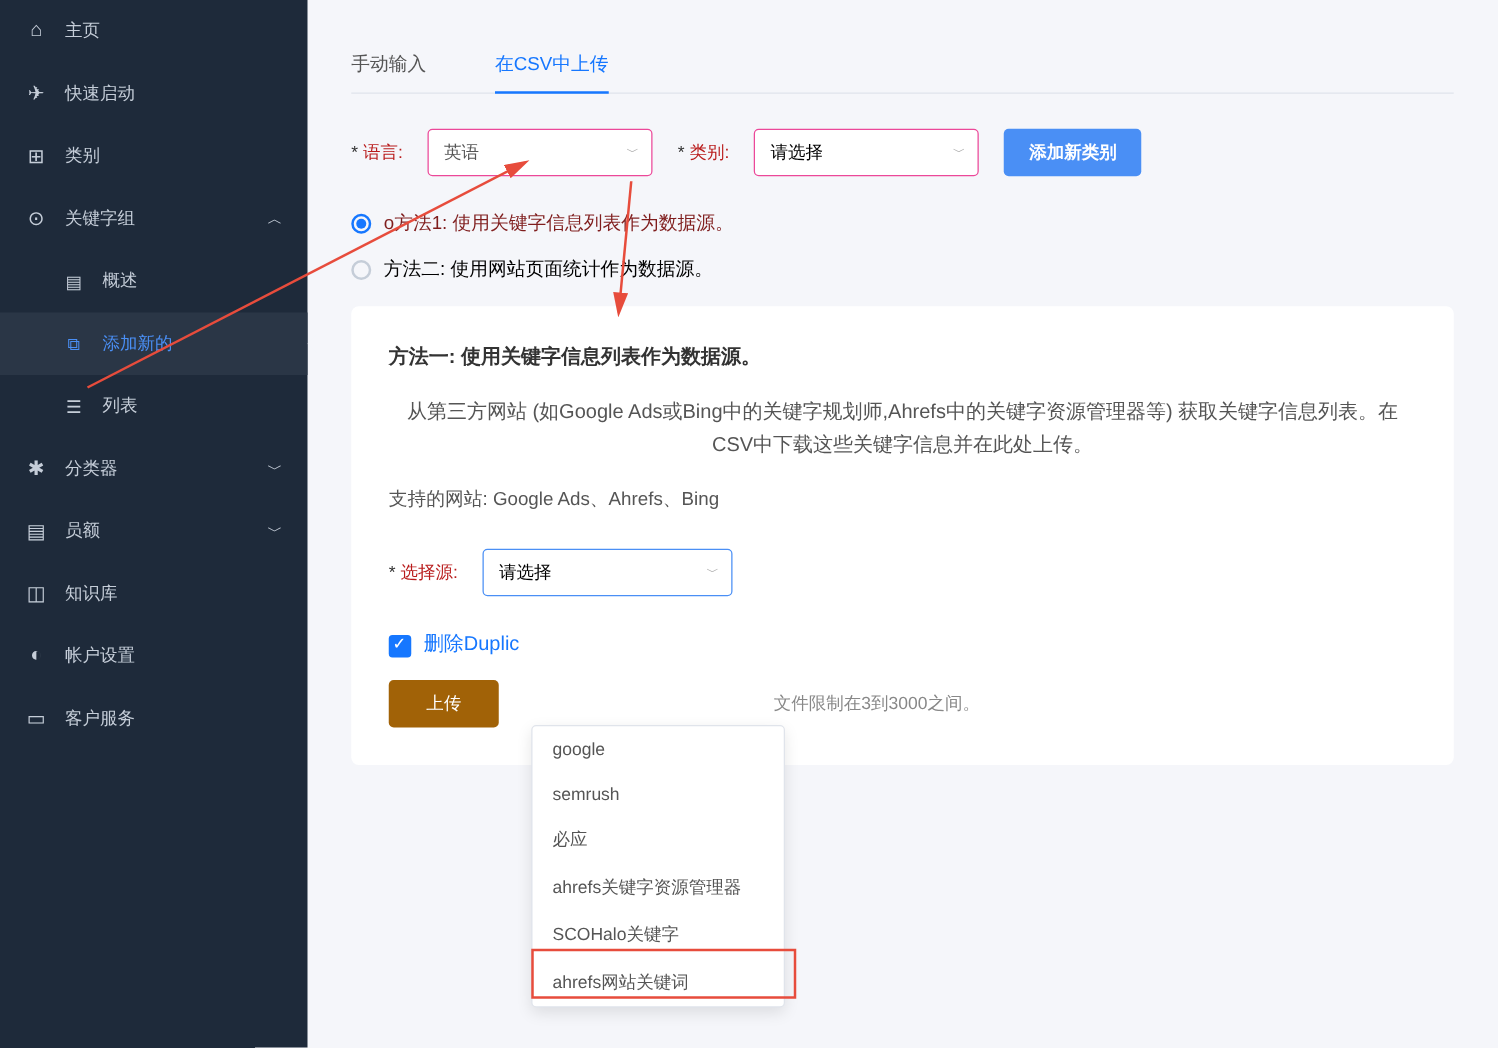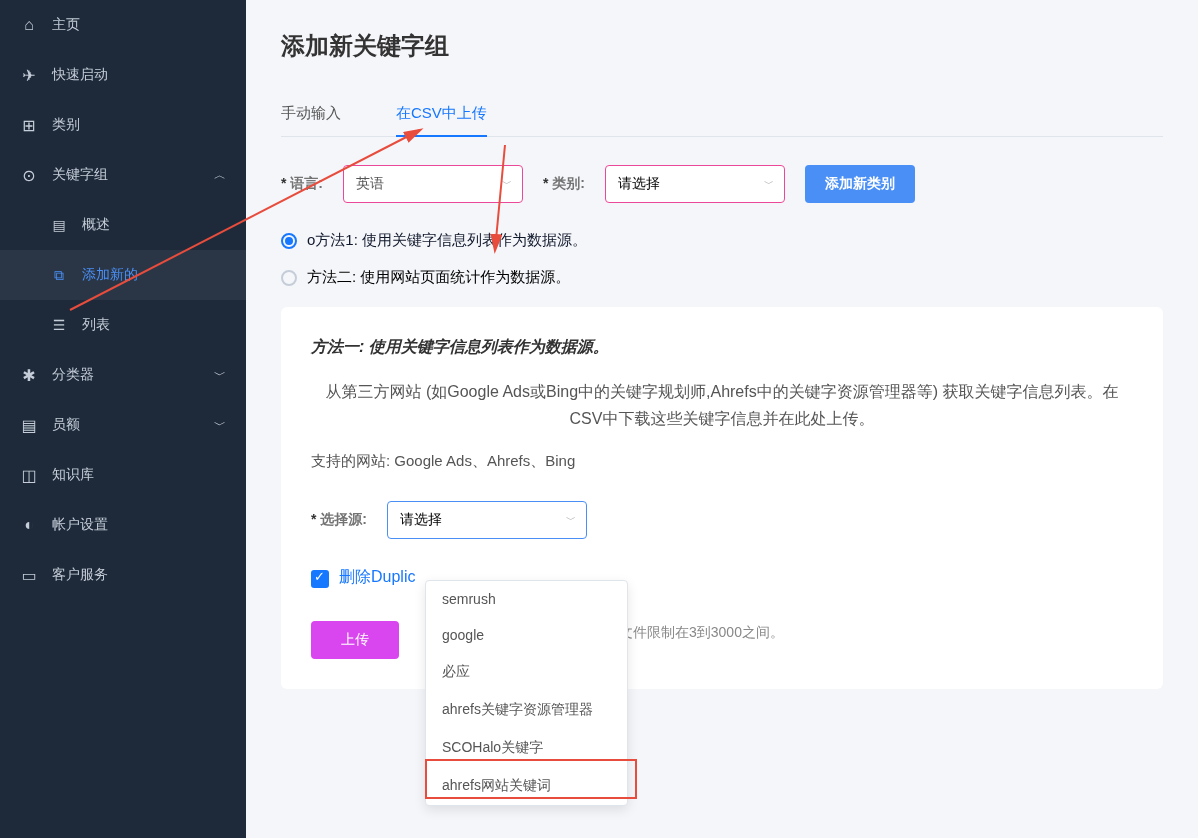--- a/index.html
+++ b/index.html
@@ -15,45 +15,45 @@
     .sub-item.active::after { content: ''; position: absolute; right: -8px; top: 50%; transform: translateY(-50%); width: 0; height: 0; border-top: 8px solid transparent; border-bottom: 8px solid transparent; border-right: 8px solid #f5f6fa; }
     
     .main { position: absolute; left: 246px; top: 0; right: 0; height: 838px; padding: 30px 35px; }
     .page-title { font-size: 24px; font-weight: 600; color: #333; margin-bottom: 30px; }
     
     .tabs { display: flex; border-bottom: 1px solid #e0e4eb; margin-bottom: 28px; }
     .tab { padding: 12px 0; margin-right: 55px; cursor: pointer; font-size: 15px; color: #555; }
     .tab.active { color: #1677ff; border-bottom: 2px solid #1677ff; margin-bottom: -1px; }
     
     .form-row { display: flex; align-items: center; gap: 20px; margin-bottom: 28px; }
-    .form-label { font-size: 14px; color: #737373; font-weight: bold; }
+    .form-label { font-size: 14px; color: #b91c1c; }
     .form-label::before { content: '* '; color: #333; }
     .select-field { position: relative; background: #fff; border: 1px solid #ec4899; border-radius: 4px; padding: 9px 32px 9px 12px; font-size: 14px; min-width: 180px; cursor: pointer; color: #555; }
     .select-field.highlight { border-color: #4a8ff5; }
     .select-placeholder { color: #000000; }
     .select-arrow { position: absolute; right: 10px; top: 50%; transform: translateY(-50%); color: #aaa; font-size: 10px; }
     .btn-blue { background: #4a8ff5; color: #fff; border: none; padding: 10px 20px; border-radius: 4px; font-size: 14px; cursor: pointer; font-weight: bold; }
     
     .radio-row { display: flex; align-items: center; margin-bottom: 18px; font-size: 15px; }
     .radio { width: 16px; height: 16px; border: 2px solid #c5cdd8; border-radius: 50%; margin-right: 10px; position: relative; }
     .radio.checked { border-color: #1677ff; }
     .radio.checked::after { content: ''; position: absolute; left: 2px; top: 2px; width: 8px; height: 8px; border-radius: 50%; background: #1677ff; }
-    .radio-label-blue { color: #0f172a; font-weight: 500; }
+    .radio-label-blue { color: #7f1d1d; font-weight: 500; }
     
     .panel { background: #fff; border-radius: 6px; padding: 30px; margin-top: 20px; }
-    .panel-title { font-size: 16px; font-weight: 600; color: #333; margin-bottom: 20px; font-style: italic; }
+    .panel-title { font-size: 16px; font-weight: 600; color: #333; margin-bottom: 20px; }
     .panel-desc { font-size: 16px; color: #555; line-height: 1.7; margin-bottom: 20px; text-align: center; }
     .panel-sub { font-size: 15px; color: #555; margin-bottom: 30px; }
     
     .checkbox-row { display: flex; align-items: flex-end; margin-bottom: 18px; }
     .checkbox { width: 18px; height: 18px; background: #1677ff; border-radius: 3px; margin-right: 10px; position: relative; }
     .checkbox::after { content: '✓'; color: #fff; font-size: 13px; position: absolute; left: 3px; top: -1px; }
     
     .upload-row { display: flex; align-items: center; gap: 20px; }
-    .btn-upload { background: #d946ef; color: #fff; border: none; padding: 10px 30px; border-radius: 4px; font-size: 14px; cursor: pointer; margin-top: 15px; }
+    .btn-upload { background: #a16207; color: #fff; border: none; padding: 10px 30px; border-radius: 4px; font-size: 14px; cursor: pointer; }
     .hint-text { font-size: 14px; color: #888; }
     
     .dropdown { position: absolute; left: 425px; top: 580px; width: 203px; background: #fff; border: 1px solid #e0e4eb; border-radius: 4px; box-shadow: 0 4px 12px rgba(0,0,0,0.1); }
     .dropdown-item { padding: 10px 16px; font-size: 14px; color: #555; cursor: pointer; }
     .highlighted-box { position: absolute; border: 2px solid #e74c3c; }
     
     .arrow-annotation { position: absolute; pointer-events: none; }
   </style>
 </head>
 <body>
@@ -106,21 +106,20 @@
     <span class="sidebar-icon">◐</span>
     <span>帐户设置</span>
   </div>
   <div class="sidebar-item">
     <span class="sidebar-icon">▭</span>
     <span>客户服务</span>
   </div>
 </div>
 
 <div class="main">
-  <h1 class="page-title">添加新关键字组</h1>
 
   <div class="tabs">
     <div class="tab">手动输入</div>
     <div class="tab active">在CSV中上传</div>
   </div>
 
   <div class="form-row">
     <span class="form-label" style="min-width:40px;">语言:</span>
     <div class="select-field">
       <span>英语</span>
@@ -162,22 +161,22 @@
     </div>
 
     <div class="upload-row">
       <button class="btn-upload">上传</button>
       <span class="hint-text" style="margin-left:200px;">文件限制在3到3000之间。</span>
     </div>
   </div>
 </div>
 
 <div class="dropdown">
+  <div class="dropdown-item">google</div>
   <div class="dropdown-item">semrush</div>
-  <div class="dropdown-item">google</div>
   <div class="dropdown-item">必应</div>
   <div class="dropdown-item">ahrefs关键字资源管理器</div>
   <div class="dropdown-item">SCOHalo关键字</div>
   <div class="dropdown-item">ahrefs网站关键词</div>
 </div>
 
 <div class="highlighted-box" style="left:425px; top:759px; width:212px; height:40px;"></div>
 
 <svg class="arrow-annotation" style="left:60px; top:120px; width:380px; height:200px;">
   <defs>

